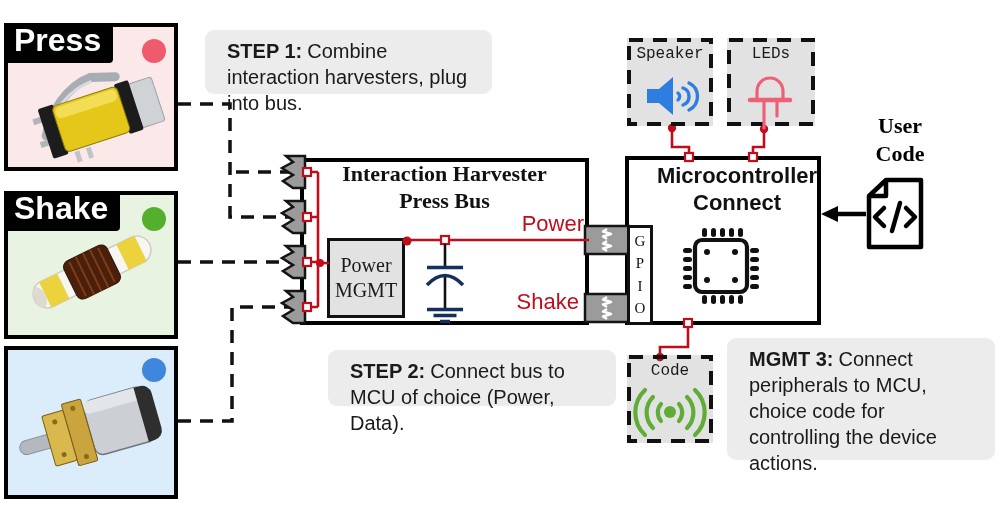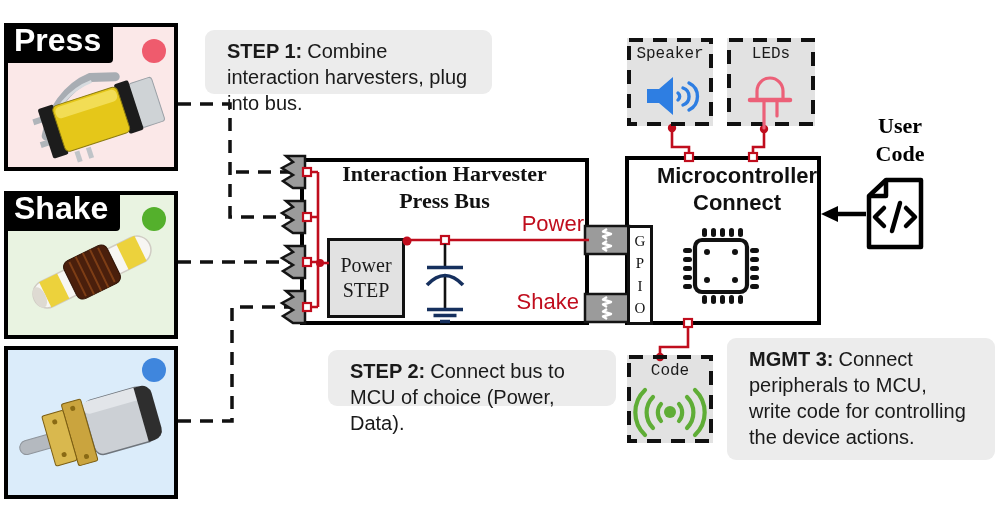--- a/index.html
+++ b/index.html
@@ -45,21 +45,21 @@
 <div class="canvas">
 
   <div class="card card-press"></div>
   <div class="card card-shake"></div>
   <div class="card card-twist"></div>
 
   <div class="abs busbox"></div>
   <div class="abs mcubox"></div>
   <div class="abs pmgmt">
     <span>Power</span>
-    <span>STEP</span>
+    <span>MGMT</span>
   </div>
 
   <div class="periph" style="left:627px; top:38px; width:86px; height:88px;"></div>
   <div class="periph" style="left:727px; top:38px; width:88px; height:88px;"></div>
   <div class="periph" style="left:627px; top:355px; width:86px; height:88px;"></div>
 
   <svg class="layer" width="1000" height="527" viewBox="0 0 1000 527">
 
     <g fill="none" stroke="#111" stroke-width="3.5" stroke-dasharray="13 9">
       <path d="M178,104 H230 V217 H298"></path>
@@ -243,21 +243,21 @@
   <div class="chip-label" style="left:4px; top:23px;">Press</div>
   <div class="chip-label" style="left:4px; top:191px;">Shake</div>
 
   <div class="step step1">
     <b>STEP 1:</b><span>Combine interaction harvesters, plug into bus.</span>
   </div>
   <div class="step step2">
     <b>STEP 2:</b><span>Connect bus to MCU of choice (Power, Data).</span>
   </div>
   <div class="step step3">
-    <b>MGMT 3:</b><span>Connect peripherals to MCU, write code for controlling the device actions.</span>
+    <b>MGMT 3:</b><span>Connect peripherals to MCU, choice code for controlling the device actions.</span>
   </div>
 
   <div class="boxtitle" style="left:300px; top:160px; width:289px;font-family:Liberation Serif, serif;">
     <div>Interaction Harvester</div>
     <div>Press Bus</div>
   </div>
   <div class="boxtitle" style="left:653px; top:162px; width:168px;">
     <div>Microcontroller</div>
     <div>Connect</div>
   </div>

